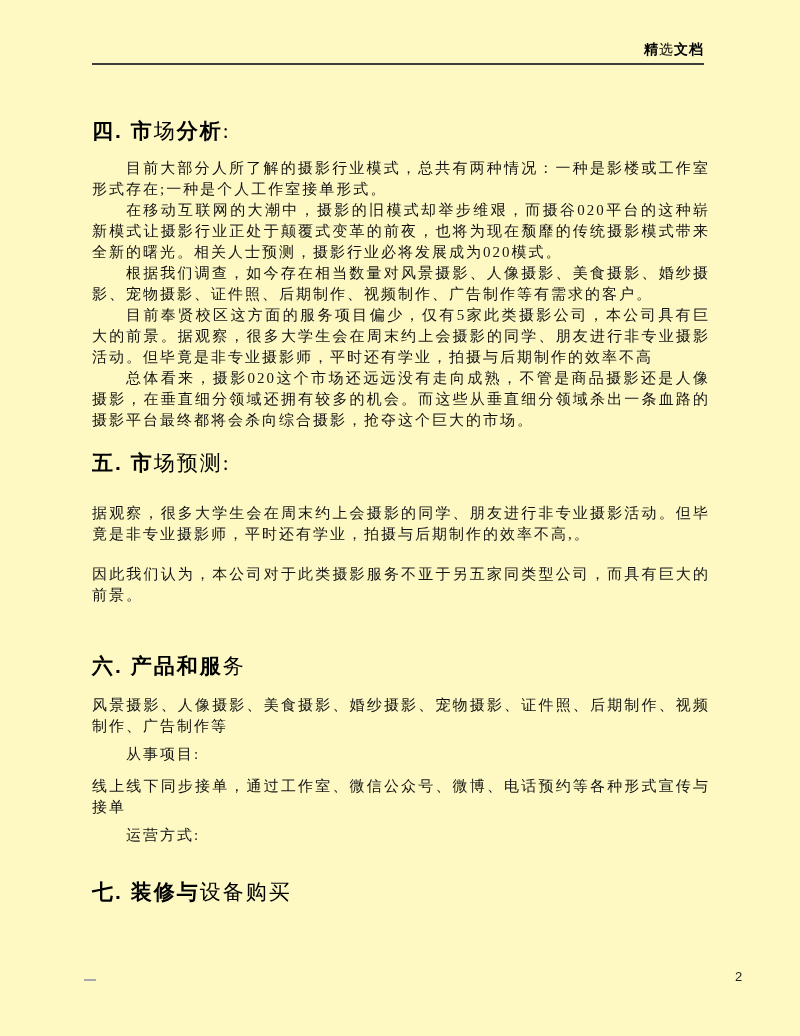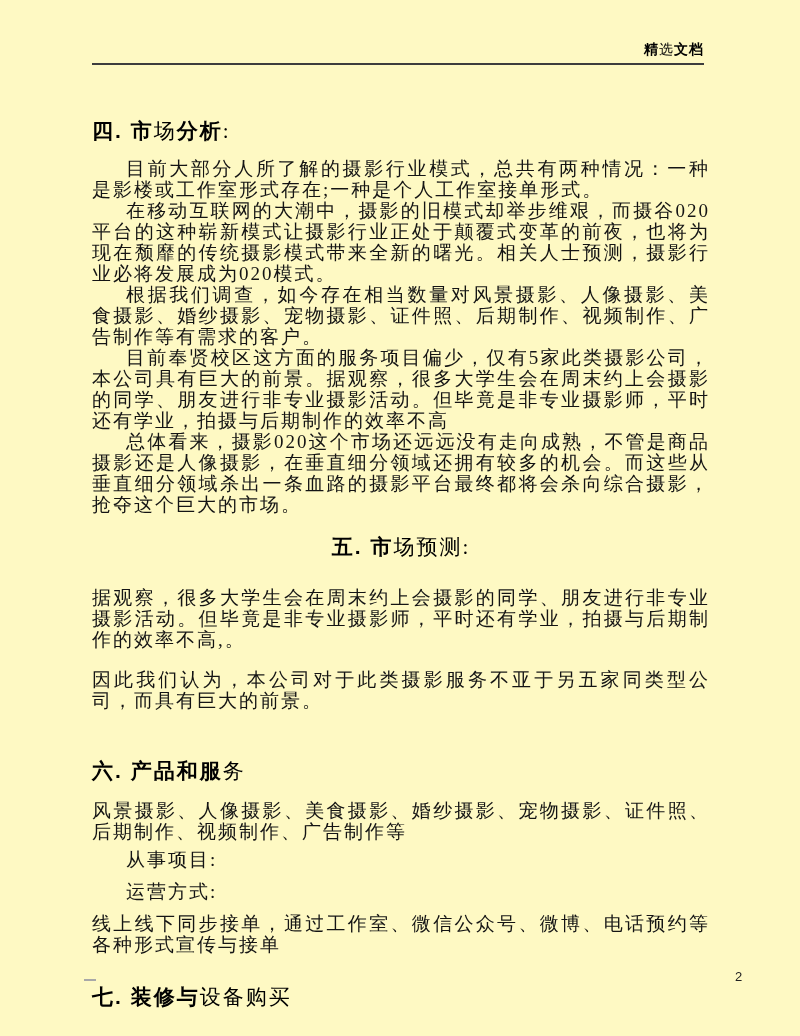--- a/index.html
+++ b/index.html
@@ -30,26 +30,26 @@
     position:absolute; top:0; left:92px; width:618px;
     padding-top:118px;
     display:flex; flex-direction:column;
   }
   .sec { display:flex; flex-direction:column; }
   .sec-heading {
     margin:0; font-size:21px; line-height:26px; letter-spacing:2px;
     color:#000; font-weight:400;
   }
   .para {
-    margin:0; font-size:19px; line-height:21px; letter-spacing:2px;
+    margin:0; font-size:15px; line-height:21px; letter-spacing:2px;
     text-align:justify; color:#141414;
   }
   .s4 .sec-heading { margin-bottom:14px; }
   .s4 .para.indent { text-indent:34px; }
-  .s5 { margin-top:19px;align-items:center; }
+  .s5 { margin-top:19px; }
   .s5 .sec-heading { margin-bottom:27px; }
   .s5 .para { margin-bottom:19px; }
   .s6 { margin-top:28px; }
   .s6 .sec-heading { margin-bottom:16px; }
   .s6 .para.label { text-indent:34px; margin-bottom:11px; }
   .s6 .para.spaced { margin-bottom:7px; }
   .s7 { margin-top:22px; }
   
   .footer-dash {
     position:absolute; left:84px; top:979px;
@@ -80,22 +80,22 @@
       </section>
       <section class="sec s5">
         <h2 class="sec-heading"><span class="seg-b">五. 市</span><span class="seg-r">场预测:</span></h2>
         <p class="para spaced">据观察，很多大学生会在周末约上会摄影的同学、朋友进行非专业摄影活动。但毕竟是非专业摄影师，平时还有学业，拍摄与后期制作的效率不高,。</p>
         <p class="para spaced">因此我们认为，本公司对于此类摄影服务不亚于另五家同类型公司，而具有巨大的前景。</p>
       </section>
       <section class="sec s6">
         <h2 class="sec-heading"><span class="seg-b">六. 产品和服</span><span class="seg-r">务</span></h2>
         <p class="para spaced">风景摄影、人像摄影、美食摄影、婚纱摄影、宠物摄影、证件照、后期制作、视频制作、广告制作等</p>
         <p class="para label">从事项目:</p>
+        <p class="para spaced">线上线下同步接单，通过工作室、微信公众号、微博、电话预约等各种形式宣传与接单</p>
         <p class="para label">运营方式:</p>
-        <p class="para spaced">线上线下同步接单，通过工作室、微信公众号、微博、电话预约等各种形式宣传与接单</p>
       </section>
       <section class="sec s7">
         <h2 class="sec-heading"><span class="seg-b">七. 装修与</span><span class="seg-r">设备购买</span></h2>
       </section>
     </div>
 
   <div class="footer-dash"></div>
   <div class="page-number">2</div>
 
 </div>

